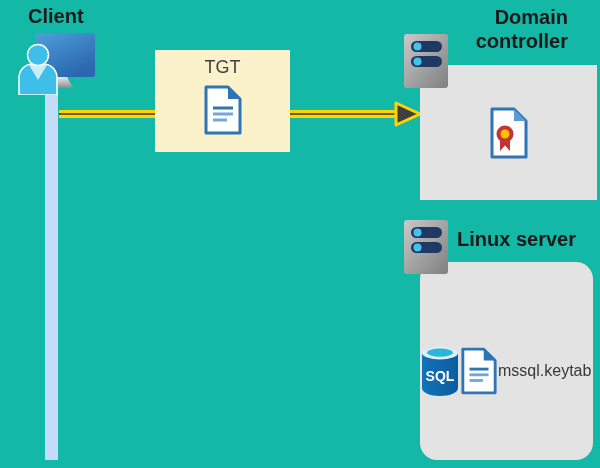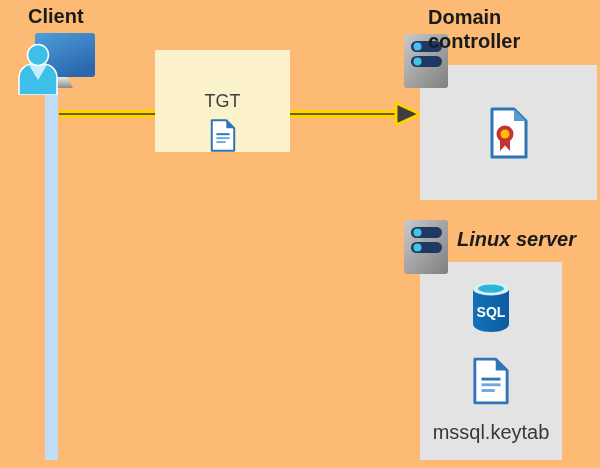--- a/index.html
+++ b/index.html
@@ -1,57 +1,58 @@
 <!DOCTYPE html>
 <html><head>
 <meta charset="utf-8">
 <style>
   html,body{margin:0;padding:0;background:#fff;}
   .canvas{
-    position:relative;width:600px;height:468px;background:#fdba74;overflow:hidden;
+    position:relative;width:600px;height:468px;background:#14b8a6;overflow:hidden;
     font-family:"Liberation Sans","DejaVu Sans",sans-serif;
+    text-align:right;
   }
   .title{
     position:absolute;font-size:20px;font-weight:bold;color:#1a1a1a;line-height:24px;
   }
   .client-title{left:28px;top:4px;}
   .dc-title{left:428px;top:5px;width:140px;}
-  .ls-title{left:457px;top:227px;font-style:italic;}
+  .ls-title{left:457px;top:227px;}
 
   .vline{
     position:absolute;left:45px;top:84px;width:13px;height:376px;background:#c3dcf7;
   }
 
   .arrow-line{
     position:absolute;left:59px;top:110px;width:342px;height:8px;
     background:linear-gradient(to bottom,#ffd400 0px,#ffd400 3px,#6e6008 3px,#6e6008 5px,#ffd400 5px,#ffd400 8px);
   }
   .arrow-head{position:absolute;left:394px;top:101px;}
 
   .client-icon{position:absolute;left:15px;top:30px;}
 
   .ticket-box{
     position:absolute;left:155px;top:50px;width:135px;height:102px;background:#fbf2cc;
     display:flex;justify-content:center;gap:19px;padding-top:7px;box-sizing:border-box;
   }
-  .ticket{display:flex;flex-direction:column;align-items:center;gap:7px;margin-top:34px;}
+  .ticket{display:flex;flex-direction:column;align-items:center;gap:7px;}
   .ticket-label{font-size:18px;color:#3f3f3f;line-height:21px;}
 
   .gray-box{position:absolute;background:#e3e3e3;}
   .dc-box{
     left:420px;top:65px;width:177px;height:135px;
     display:flex;align-items:center;justify-content:center;
   }
   .ls-box{
-    left:420px;top:262px;width:142px;height:198px;box-sizing:border-box;
-    display:flex;flex-direction:column;align-items:center;padding-top:19px;
+    left:420px;top:262px;width:173px;height:198px;box-sizing:border-box;
+    display:flex;flex-direction:row;align-items:center;padding-top:19px;border-radius:17px;
   }
   .ls-box .gap1{height:23px;flex:0 0 auto;}
   .ls-box .gap2{height:15px;flex:0 0 auto;}
-  .keytab-label{font-size:20px;color:#383838;line-height:22px;}
+  .keytab-label{font-size:16px;color:#383838;line-height:22px;}
 
   .dc-server{position:absolute;left:403px;top:33px;}
   .ls-server{position:absolute;left:403px;top:219px;}
 </style>
 </head>
 <body>
 
 <div class="canvas">
 
   <svg width="0" height="0" style="position:absolute" aria-hidden="true">

